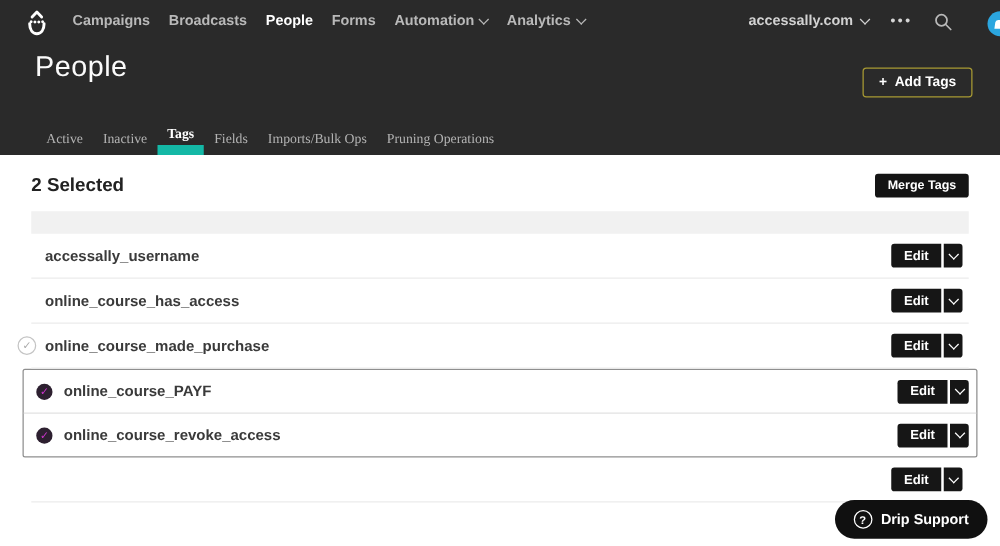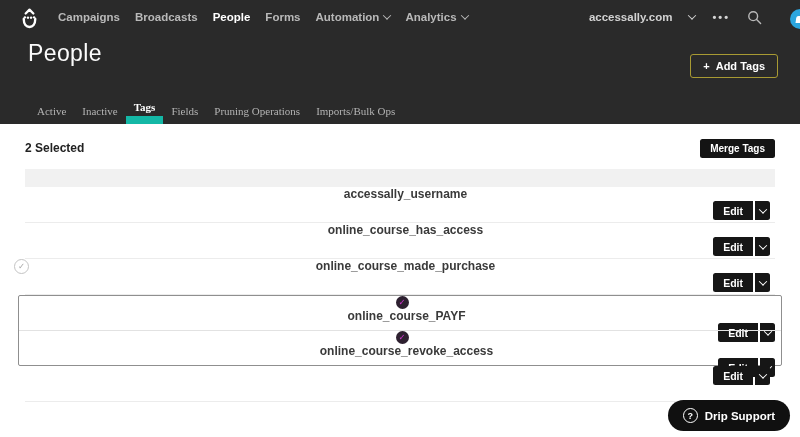--- a/index.html
+++ b/index.html
@@ -9,45 +9,45 @@
   }
   
   .topbar{height:124px;background:#2a2a2a;position:relative;}
   .navrow{display:flex;align-items:center;height:34px;padding:0 14px;}
   .logo{margin:2px 17px 0 4px;display:flex;align-items:center;cursor:pointer;}
   .nav{display:flex;align-items:center;gap:15px;}
   .nav-item{display:flex;align-items:center;gap:5px;font-size:11.5px;font-weight:bold;
     color:#b9b9b9;cursor:pointer;white-space:nowrap;}
   .nav-item.active{color:#ffffff;}
   .nav-right{margin-left:auto;display:flex;align-items:center;gap:17px;padding-right:24px;}
-  .account{display:flex;align-items:center;gap:17px;font-size:11.5px;font-weight:bold;color:#d2d2d2;cursor:pointer;}
+  .account{display:flex;align-items:center;gap:7px;font-size:11.5px;font-weight:bold;color:#d2d2d2;cursor:pointer;}
   .dots{font-size:11px;font-weight:bold;color:#d5d5d5;letter-spacing:2px;cursor:pointer;}
   .search{display:flex;align-items:center;cursor:pointer;}
   .notif{position:absolute;right:-10px;top:9px;width:20px;height:20px;border-radius:50%;
     background:#2ba6df;display:flex;align-items:center;justify-content:center;}
   .notif-glyph{width:9px;height:7px;background:#fff;border-radius:2px 2px 2px 0;transform:skewX(-8deg);}
   .cv{display:inline-block;width:5px;height:5px;border-right:1.5px solid currentColor;
     border-bottom:1.5px solid currentColor;transform:rotate(45deg) translate(-1px,-1px);}
   .page-title{position:absolute;top:40px;left:28px;margin:0;font-size:23px;font-weight:300;
     color:#fbfbfb;letter-spacing:.4px;}
   .add-tags{position:absolute;top:54px;right:22px;background:transparent;color:#fff;
     border:1px solid #a89a33;border-radius:3px;font-size:11px;font-weight:bold;
     padding:5px 12px;display:flex;align-items:center;gap:6px;cursor:pointer;
     font-family:inherit;}
   .tabs{position:absolute;left:29px;bottom:0;display:flex;align-items:flex-end;font-family:Liberation Serif, serif;}
   .tab{padding:6px 8px 7px;font-size:11px;color:#b3b3b3;cursor:pointer;white-space:nowrap;}
   .tab.active{color:#fff;font-weight:bold;border-bottom:8px solid #14b8a6;padding-bottom:3px;}
   
   main{padding:0 25px;}
   .toolbar{display:flex;justify-content:space-between;align-items:center;margin-top:14px;height:20px;}
-  .sel-count{font-size:12px;font-weight:bold;color:#222;}
+  .sel-count{font-size:15px;font-weight:bold;color:#222;}
   .btn-dark{background:#141414;color:#fff;border:none;border-radius:2.5px;font-size:10px;
     font-weight:bold;padding:4px 10px;cursor:pointer;font-family:inherit;}
   .table-head{height:18px;background:#f1f1f1;margin-top:11px;}
-  .row{height:35px;display:flex;align-items:center;position:relative;border-bottom:1px solid #ececec;flex-direction:column;}
+  .row{height:35px;display:flex;align-items:center;position:relative;border-bottom:1px solid #ececec;}
   .row .label{margin-left:11px;font-size:12px;font-weight:bold;color:#3a3a3a;}
   .check-circle{width:13px;height:13px;border-radius:50%;display:flex;align-items:center;
     justify-content:center;flex:0 0 auto;cursor:pointer;font-size:8.5px;line-height:1;}
   .check-circle.unchecked{border:1px solid #c4c4c4;color:#a9a9a9;}
   .check-circle.checked{background:#2d2030;color:#cd34cd;}
   .check-abs{position:absolute;left:-11px;}
   .edit-group{margin-left:auto;display:flex;gap:2px;margin-right:5px;}
   .btn-edit{background:#161616;color:#fff;border:none;border-radius:2.5px 0 0 2.5px;
     font-size:10.5px;font-weight:bold;height:19px;padding:0 10px;cursor:pointer;font-family:inherit;}
   .btn-caret{background:#161616;color:#fff;border:none;border-radius:0 2.5px 2.5px 0;
@@ -126,22 +126,22 @@
     <button class="add-tags">
       <span>+</span>
       <span>Add Tags</span>
     </button>
 
     <div class="tabs" id="tabs">
         <div class="tab">Active</div>
         <div class="tab">Inactive</div>
         <div class="tab active">Tags</div>
         <div class="tab">Fields</div>
+        <div class="tab">Imports/Bulk Ops</div>
         <div class="tab">Pruning Operations</div>
-        <div class="tab">Imports/Bulk Ops</div>
       </div>
   </header>
 
   <main>
     <div class="toolbar">
       <span class="sel-count">2 Selected</span>
       <button class="btn-dark">Merge Tags</button>
     </div>
     <div class="table-head"></div>
     <div id="rows">

